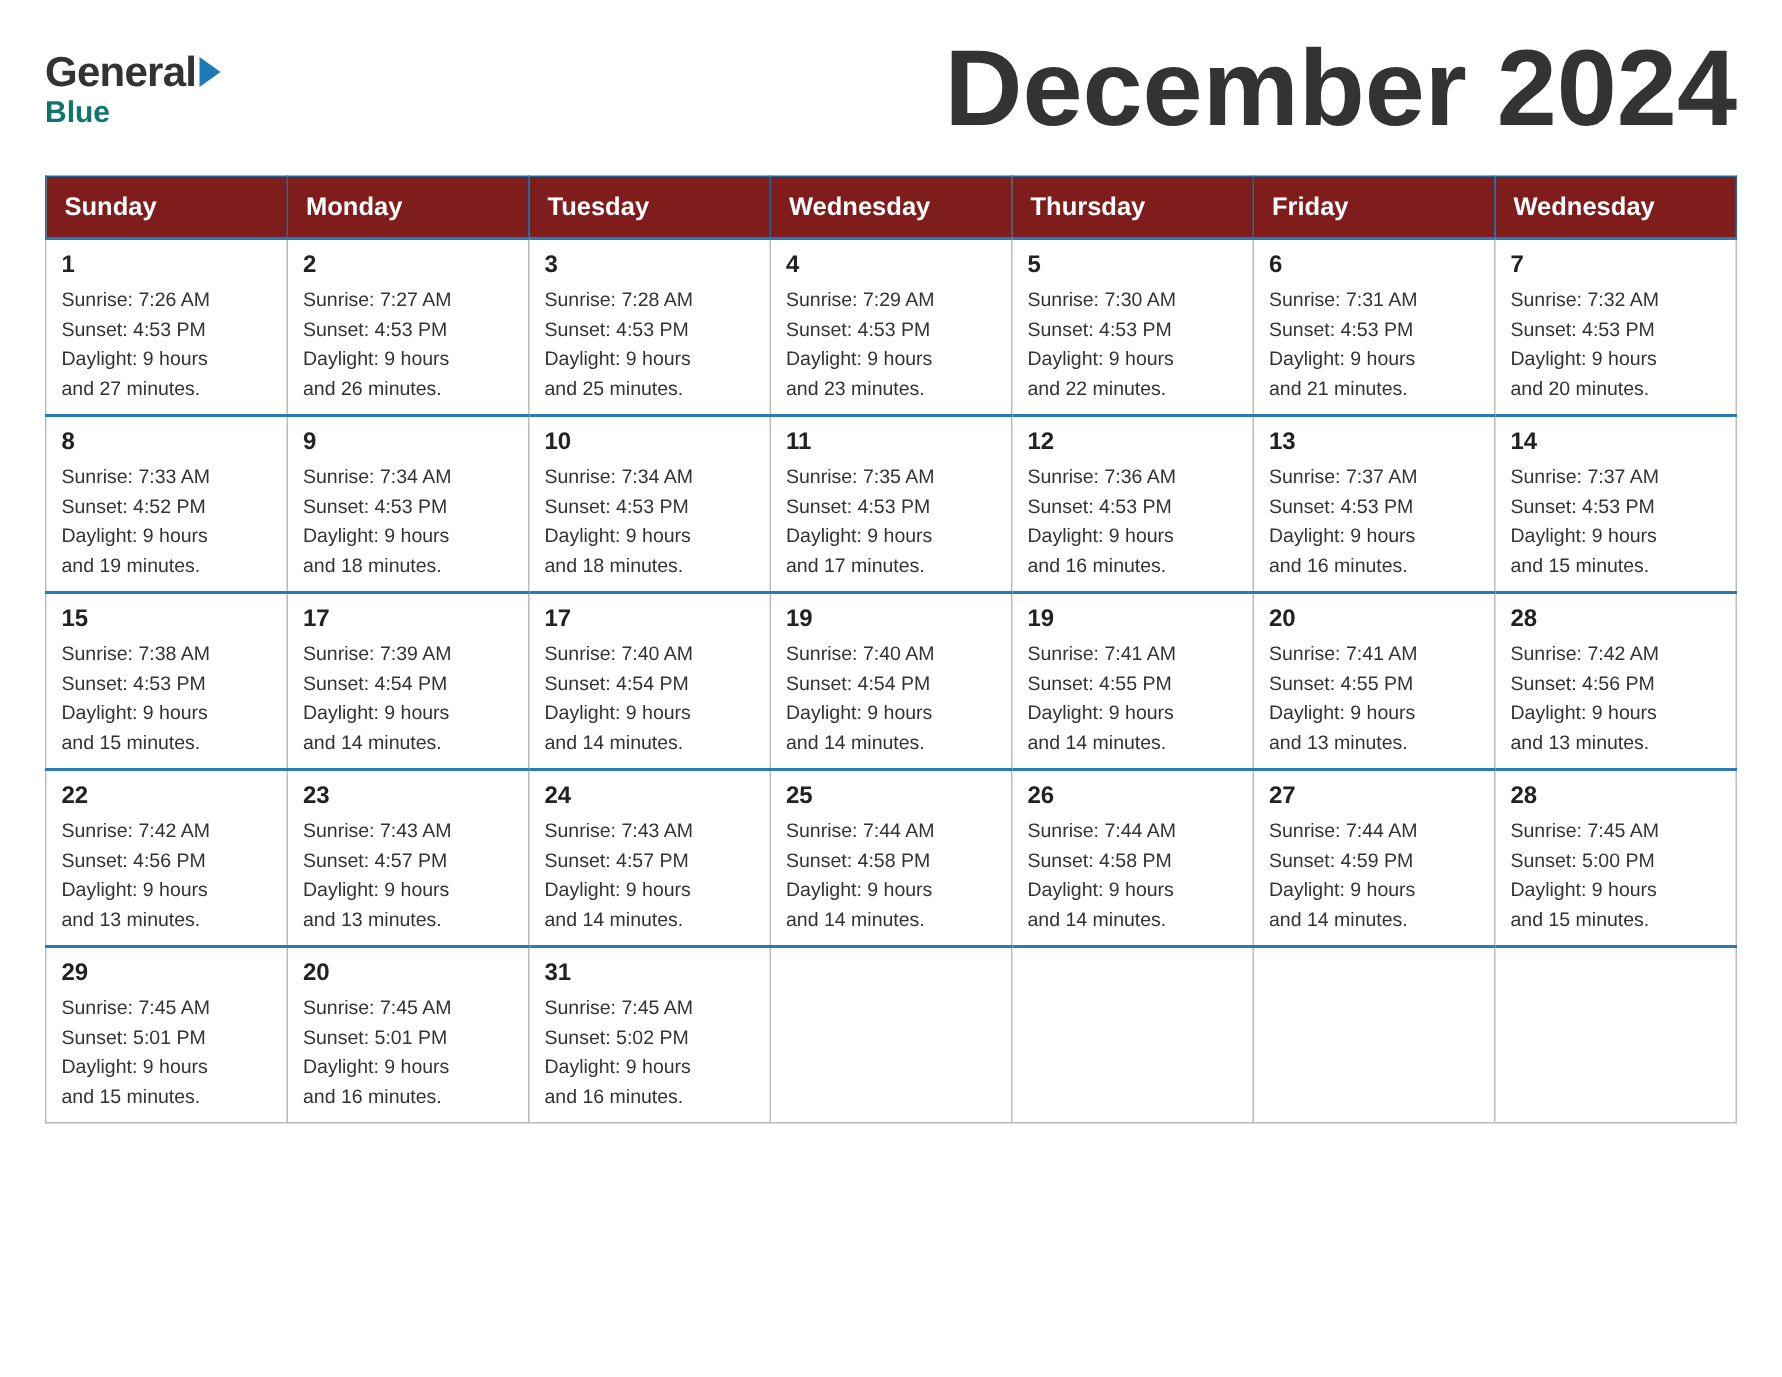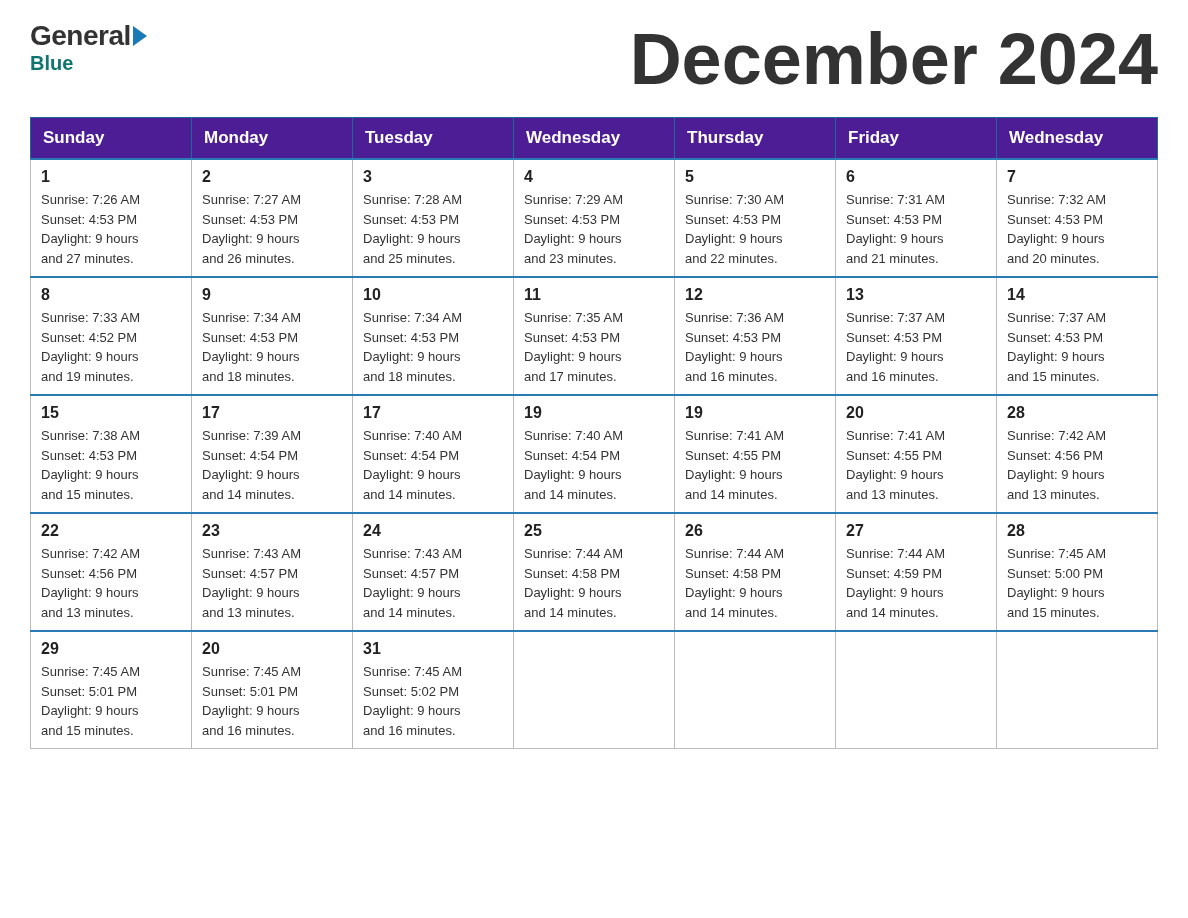--- a/index.html
+++ b/index.html
@@ -7,21 +7,21 @@
       font-family: Arial, Helvetica, sans-serif;
       background: #fff;
       color: #333;
       width: 1188px;
       min-height: 918px;
       padding: 20px 30px;
     }
     .header {
       display: flex;
       justify-content: space-between;
-      align-items: flex-start;
+      align-items: center;
       margin-bottom: 18px;
     }
     .logo {
       display: flex;
       flex-direction: column;
       align-items: flex-start;
     }
     .logo-general {
       font-size: 28px;
       font-weight: bold;
@@ -58,21 +58,21 @@
       font-weight: normal;
       color: #333;
       margin-top: 4px;
     }
     .calendar {
       width: 100%;
       border-collapse: collapse;
       border: 1px solid #aaa;
     }
     .calendar th {
-      background: #4c1d95;
+      background: #7f1d1d;
       color: #fff;
       font-size: 17px;
       font-weight: bold;
       padding: 10px 12px;
       text-align: left;
       border: 1px solid #1a6a9a;
     }
     .calendar td {
       border: 1px solid #bbb;
       vertical-align: top;

